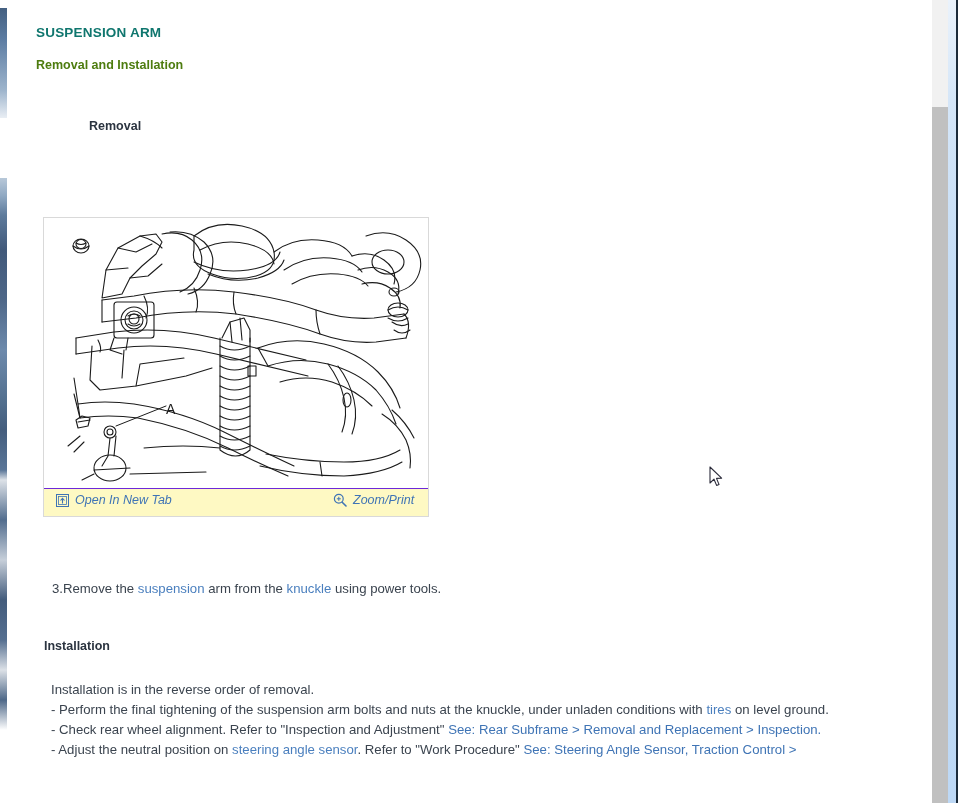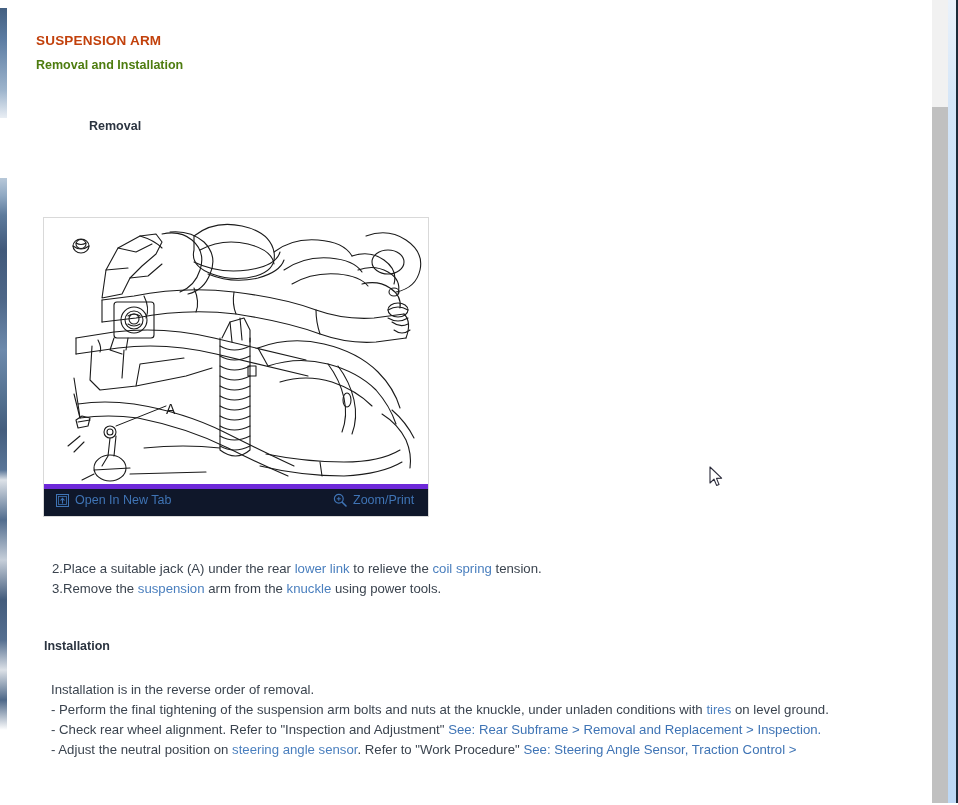--- a/index.html
+++ b/index.html
@@ -96,25 +96,25 @@
   #bottom-edge {
     position: absolute;
     left: 0; bottom: 0;
     width: 958px; height: 2px;
     background: #ffffff;
   }
 
   
   #doc-title {
     position: absolute;
-    left: 29px; top: 24px;
+    left: 29px; top: 16px;
     font-size: 13.5px;
     font-weight: bold;
     letter-spacing: 0.2px;
-    color: #c2410c;
+    color: #0f766e;
   }
   #doc-subtitle {
     position: absolute;
     left: 29px; top: 58px;
     font-size: 12.5px;
     font-weight: bold;
     color: #4d7c0f;
   }
   .section-head {
     position: absolute;
@@ -159,22 +159,23 @@
     position: absolute;
     left: 0; top: 0;
     width: 384px; height: 272px;
     overflow: hidden;
     background: #ffffff;
   }
   #figure-toolbar {
     position: absolute;
     left: 0; bottom: 0;
     width: 384px; height: 27px;
-    background: #0f172a;
-    border-top: 5px solid #6d28d9;
+    background: #fef9c3;
+    border-top: 1px solid #6d28d9;
+    font-style: italic;
   }
   .tb-btn {
     position: absolute;
     display: flex;
     align-items: center;
     gap: 6px;
     font-size: 12.5px;
     color: #3f74b5;
     cursor: pointer;
     top: 4px;
@@ -350,23 +351,20 @@
             <circle cx="5.8" cy="5.8" r="4.4" fill="none" stroke="#3f74b5" stroke-width="1.2"></circle>
             <path d="M9.2 9.2 L13 13" stroke="#3f74b5" stroke-width="1.6" stroke-linecap="round"></path>
             <path d="M3.8 5.8 H7.8 M5.8 3.8 V7.8" stroke="#3f74b5" stroke-width="1"></path>
           </svg>
         </span>
         <span>Zoom/Print</span>
       </div>
     </div>
   </div>
 
-  <div class="body-line" id="step2">
-    <span>2.</span><span>Place a suitable jack (A) under the rear </span><span class="lnk">lower link</span><span> to relieve the </span><span class="lnk">coil spring</span><span> tension.</span>
-  </div>
 
   <div class="body-line" id="step3">
     <span>3.</span><span>Remove the </span><span class="lnk">suspension</span><span> arm from the </span><span class="lnk">knuckle</span><span> using power tools.</span>
   </div>
 
 
   <div class="section-head" id="installation-head">Installation</div>
 
   <div class="body-line" id="inst0">
     <span>Installation is in the reverse order of removal.</span>

